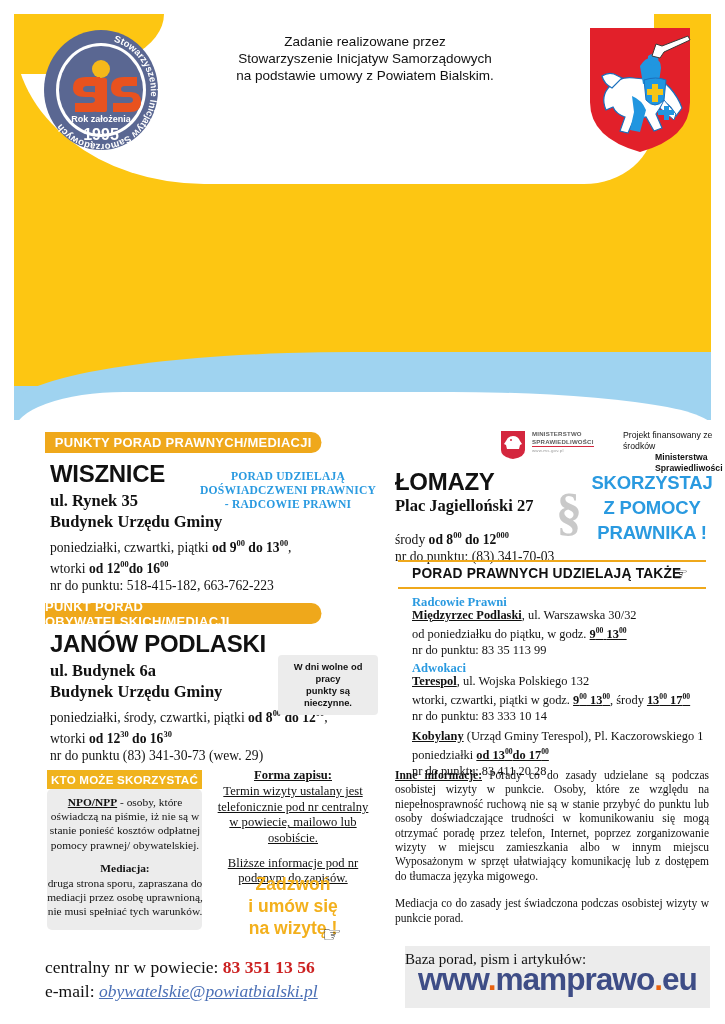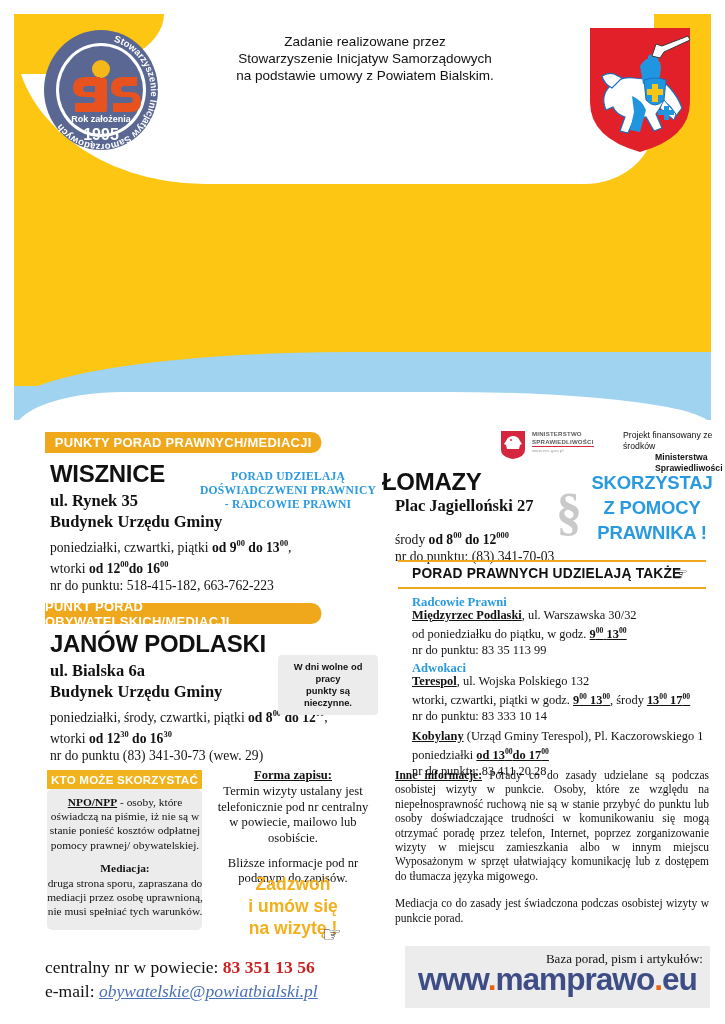--- a/index.html
+++ b/index.html
@@ -84,38 +84,38 @@
 
   
   .box-head{position:absolute;background:#f0b31d;color:#ffffff;
       font-family:"Liberation Sans",sans-serif;font-weight:bold;font-size:11.6px;
       display:flex;align-items:center;justify-content:center;letter-spacing:0.2px;}
   .gray-box{position:absolute;background:#ececec;border-radius:5px;}
   .kto-body{position:absolute;width:158px;text-align:center;font-size:11.4px;line-height:14.2px;color:#111;}
   .kto-body u{text-decoration:underline;font-weight:bold;}
   .kto-body .hd{font-weight:bold;display:block;margin-top:9px;margin-bottom:1px;}
 
-  .forma{position:absolute;width:162px;text-align:center;font-size:12.6px;line-height:15.4px;color:#111;}
+  .forma{position:absolute;width:162px;text-align:center;font-size:12.6px;line-height:15.4px;color:#111;text-decoration:underline;}
   .forma .ttl{font-weight:bold;text-decoration:underline;display:block;margin-bottom:1px;}
   .zadzwon{position:absolute;width:170px;text-align:center;font-family:"Liberation Sans",sans-serif;
       font-weight:bold;font-size:17.5px;line-height:22px;color:#f3b01c;}
 
   .inne{position:absolute;left:395px;top:768px;width:314px;font-size:11.5px;line-height:14.4px;
       color:#111;text-align:justify;}
   .inne .ttl{font-weight:bold;text-decoration:underline;}
   .inne p{margin:0;}
   .inne .sp{margin-top:13px;}
 
   
   .foot-left{position:absolute;left:45px;top:955px;font-size:17.5px;line-height:24px;color:#111;}
   .foot-left .red{color:#cc2222;font-weight:bold;}
   .foot-left .mail{color:#4a6fb5;font-style:italic;text-decoration:underline;}
   .mamprawo-box{position:absolute;left:405px;top:946px;width:305px;height:62px;background:#ececec;}
-  .baza{position:absolute;left:405px;top:951px;width:298px;text-align:right;
-      font-size:13px;color:#111;font-family:Liberation Serif, serif;}
+  .baza{position:absolute;left:405px;top:951px;width:298px;
+      font-size:15px;color:#111;font-family:Liberation Serif, serif;}
   .mamprawo{position:absolute;left:405px;top:962px;width:305px;text-align:center;
       font-family:"Liberation Sans",sans-serif;font-weight:bold;font-size:31px;
       color:#3e4d86;letter-spacing:-1px;transform:scaleX(1.02);}
   .mamprawo .dot{color:#e8620f;}
   .hand{position:absolute;font-size:20px;color:#1a1a1a;}
 </style>
 </head>
 <body>
 
 <div id="poster">
@@ -194,21 +194,21 @@
   <div class="blue-note" style="left:198px;top:470px;width:180px;">
     <div>PORAD UDZIELAJĄ</div>
     <div>DOŚWIADCZWENI PRAWNICY</div>
     <div>- RADCOWIE PRAWNI</div>
   </div>
 
   <div class="sec-head" style="left:45px;top:603px;width:288px;height:21px;">PUNKT PORAD OBYWATELSKICH/MEDIACJI</div>
 
   <div class="town" style="left:50px;top:630px;">JANÓW PODLASKI</div>
   <div class="addr" style="left:50px;top:660px;">
-    <div>ul. Bialska 6a</div>
+    <div>ul. Budynek 6a</div>
     <div>Budynek Urzędu Gminy</div>
   </div>
   <div class="hours" style="left:50px;top:705px;width:330px;">
     <div>
       <span>poniedziałki, środy, czwartki, piątki </span><b><span>od 8</span><sup>00</sup><span> do 12</span><sup>00</sup></b><span>,</span>
     </div>
     <div>
       <span>wtorki </span><b><span>od 12</span><sup>30</sup><span> do 16</span><sup>30</sup></b>
     </div>
     <div>nr do punktu (83) 341-30-73 (wew. 29)</div>
@@ -230,21 +230,21 @@
       <div class="min-txt">SPRAWIEDLIWOŚCI</div>
       <div style="border-top:1px solid #d4273e;width:62px;margin-top:1px;"></div>
       <div class="min-txt" style="font-size:4.4px;color:#999;font-weight:normal;">www.ms.gov.pl</div>
     </div>
   </div>
   <div class="fund-txt" style="left:623px;top:430px;width:120px;">
     <div>Projekt finansowany ze środków</div>
     <div class="b">Ministerstwa Sprawiedliwości</div>
   </div>
 
-  <div class="town" style="left:382px;top:468px;">ŁOMAZY</div>
+  <div class="town" style="left:395px;top:468px;">ŁOMAZY</div>
   <div class="addr" style="left:395px;top:495px;">Plac Jagielloński 27</div>
   <div class="hours" style="left:395px;top:527px;width:190px;">
     <div>
       <span>środy </span><b><span>od 8</span><sup>00</sup><span> do 12</span><sup>000</sup></b>
     </div>
     <div>nr do punktu: (83) 341-70-03</div>
   </div>
 
   <div class="para-sym">§</div>
   <div class="skorzystaj">

